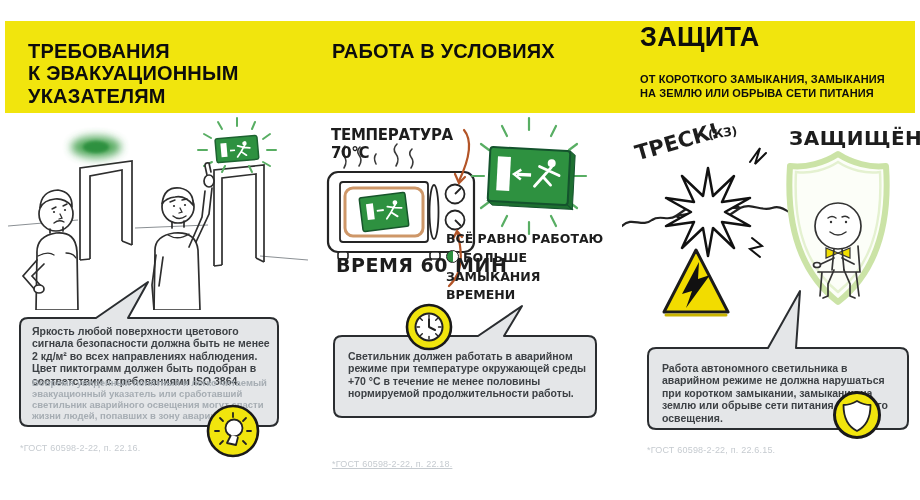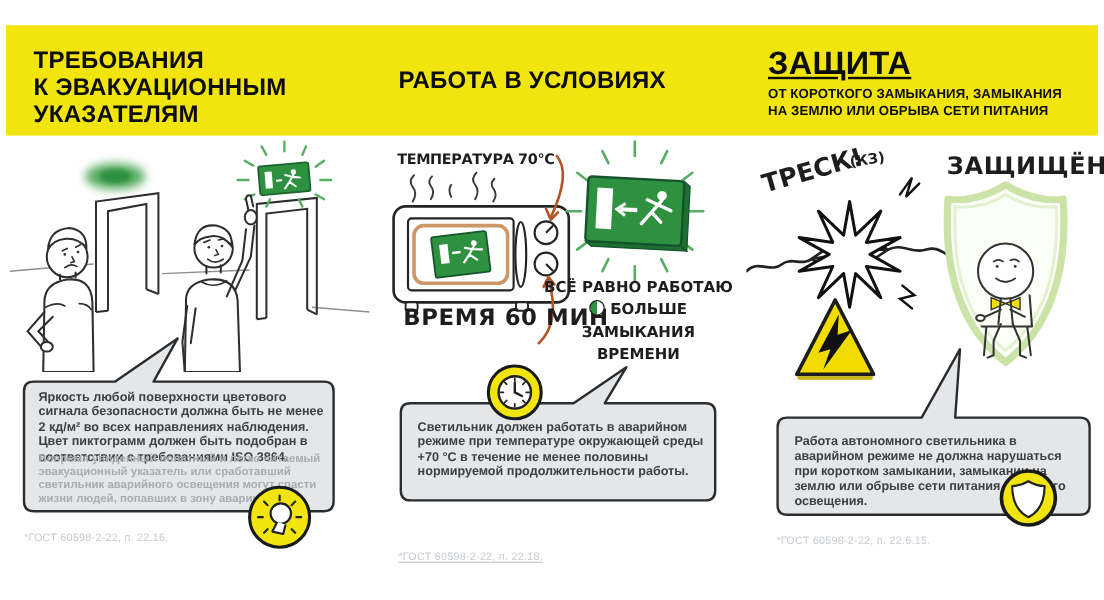--- a/index.html
+++ b/index.html
@@ -9,23 +9,23 @@
   
   .band{position:absolute;left:5px;top:5px;width:910px;height:92px;background:#F1E50D;}
   .col-title{position:absolute;font-weight:900;font-size:20px;line-height:1.12;color:#0d0d0d;
              letter-spacing:.2px;text-transform:uppercase;}
   .col-title span{display:block;}
   .big-title{position:absolute;font-weight:900;font-size:27px;line-height:1;color:#0d0d0d;letter-spacing:.3px;}
   .sub-title{position:absolute;font-weight:700;font-size:11px;line-height:1.3;color:#0d0d0d;letter-spacing:.1px;}
   .sub-title span{display:block;}
   
   .hand{font-family:"DejaVu Sans",sans-serif;font-weight:700;color:#1d1d1d;}
-  .temp-label{position:absolute;left:331px;top:110px;width:150px;font-size:12px;letter-spacing:-.3px;}
+  .temp-label{position:absolute;left:331px;top:110px;width:150px;font-size:15px;letter-spacing:-.3px;}
   .time-label{position:absolute;left:336px;top:238px;font-size:19px;letter-spacing:.5px;}
-  .caption{position:absolute;left:446px;top:214px;width:172px;text-align:center;font-size:12.5px;line-height:1.5;}
+  .caption{position:absolute;left:446px;top:214px;width:172px;font-size:12.5px;line-height:1.5;}
   .caption .line{display:block;}
   .half-circle{display:inline-block;width:11px;height:11px;border-radius:50%;
                background:linear-gradient(90deg,#2E9140 50%,#ffffff 50%);
                border:1.5px solid #222;vertical-align:-1px;margin-right:4px;}
   .crack-label{position:absolute;left:634px;top:114px;font-size:21px;transform:rotate(-16deg);}
   .kz-label{position:absolute;left:708px;top:110px;font-size:12px;transform:rotate(-8deg);}
   .protected-label{position:absolute;left:789px;top:110px;font-size:20px;letter-spacing:.5px;}
   
   .bubble-text{position:absolute;font-size:10.5px;font-weight:700;line-height:1.18;color:#3D4145;}
   .bubble-text-light{position:absolute;font-size:9.5px;font-weight:400;line-height:1.15;color:#A6ADB3;}
@@ -38,25 +38,25 @@
 <div class="poster">
 
   <div class="band"></div>
 
   <div class="col-title" style="left:28px;top:24px;">
     <span>ТРЕБОВАНИЯ</span>
     <span>К ЭВАКУАЦИОННЫМ</span>
     <span>УКАЗАТЕЛЯМ</span>
   </div>
 
-  <div class="col-title" style="left:332px;top:40px;">
+  <div class="col-title" style="left:332px;top:24px;">
     <span>РАБОТА В УСЛОВИЯХ</span>
   </div>
 
-  <div class="big-title" style="left:640px;top:24px;text-decoration:underline;">ЗАЩИТА</div>
+  <div class="big-title" style="left:640px;top:8px;">ЗАЩИТА</div>
   <div class="sub-title" style="left:640px;top:56px;">
     <span>ОТ КОРОТКОГО ЗАМЫКАНИЯ, ЗАМЫКАНИЯ</span>
     <span>НА ЗЕМЛЮ ИЛИ ОБРЫВА СЕТИ ПИТАНИЯ</span>
   </div>
 
   <svg class="abs" style="left:8px;top:98px;" width="300" height="196" viewBox="0 0 300 196">
     <defs>
       <filter id="blur4" x="-60%" y="-60%" width="220%" height="220%">
           <feGaussianBlur stdDeviation="4"></feGaussianBlur>
         </filter>

